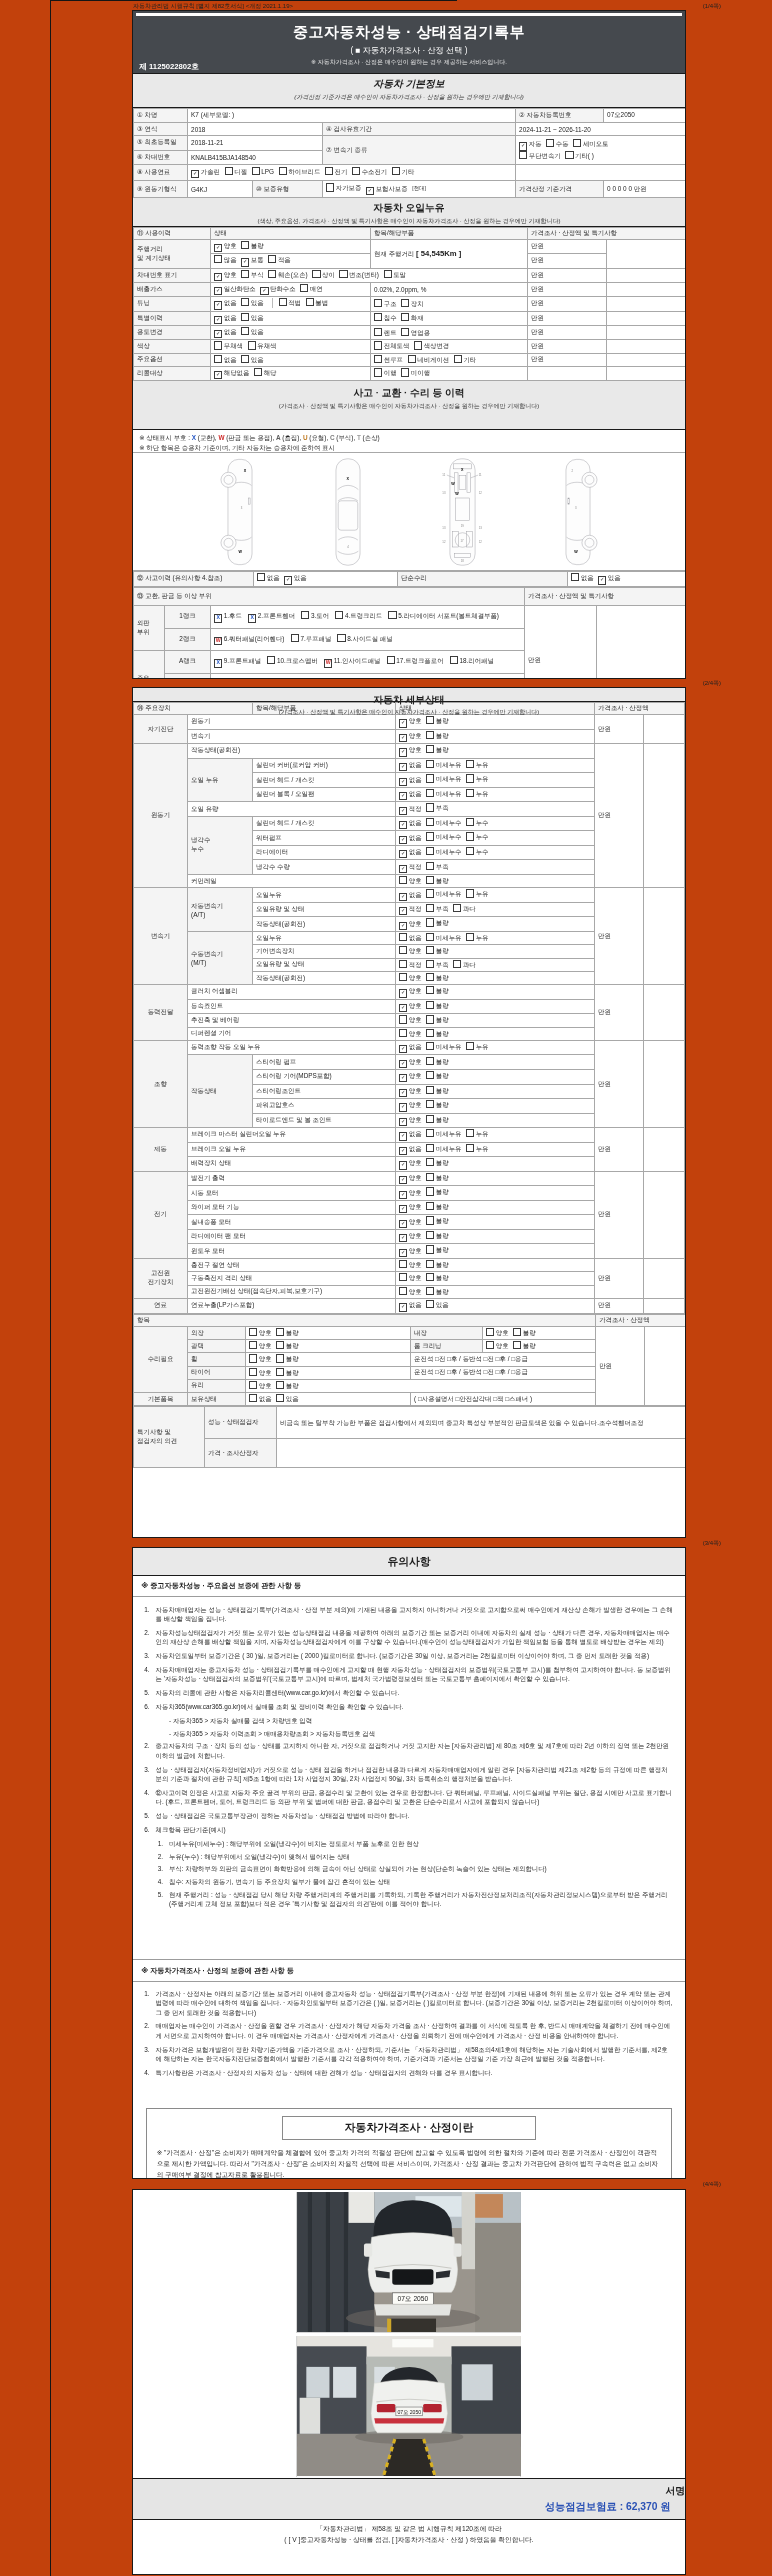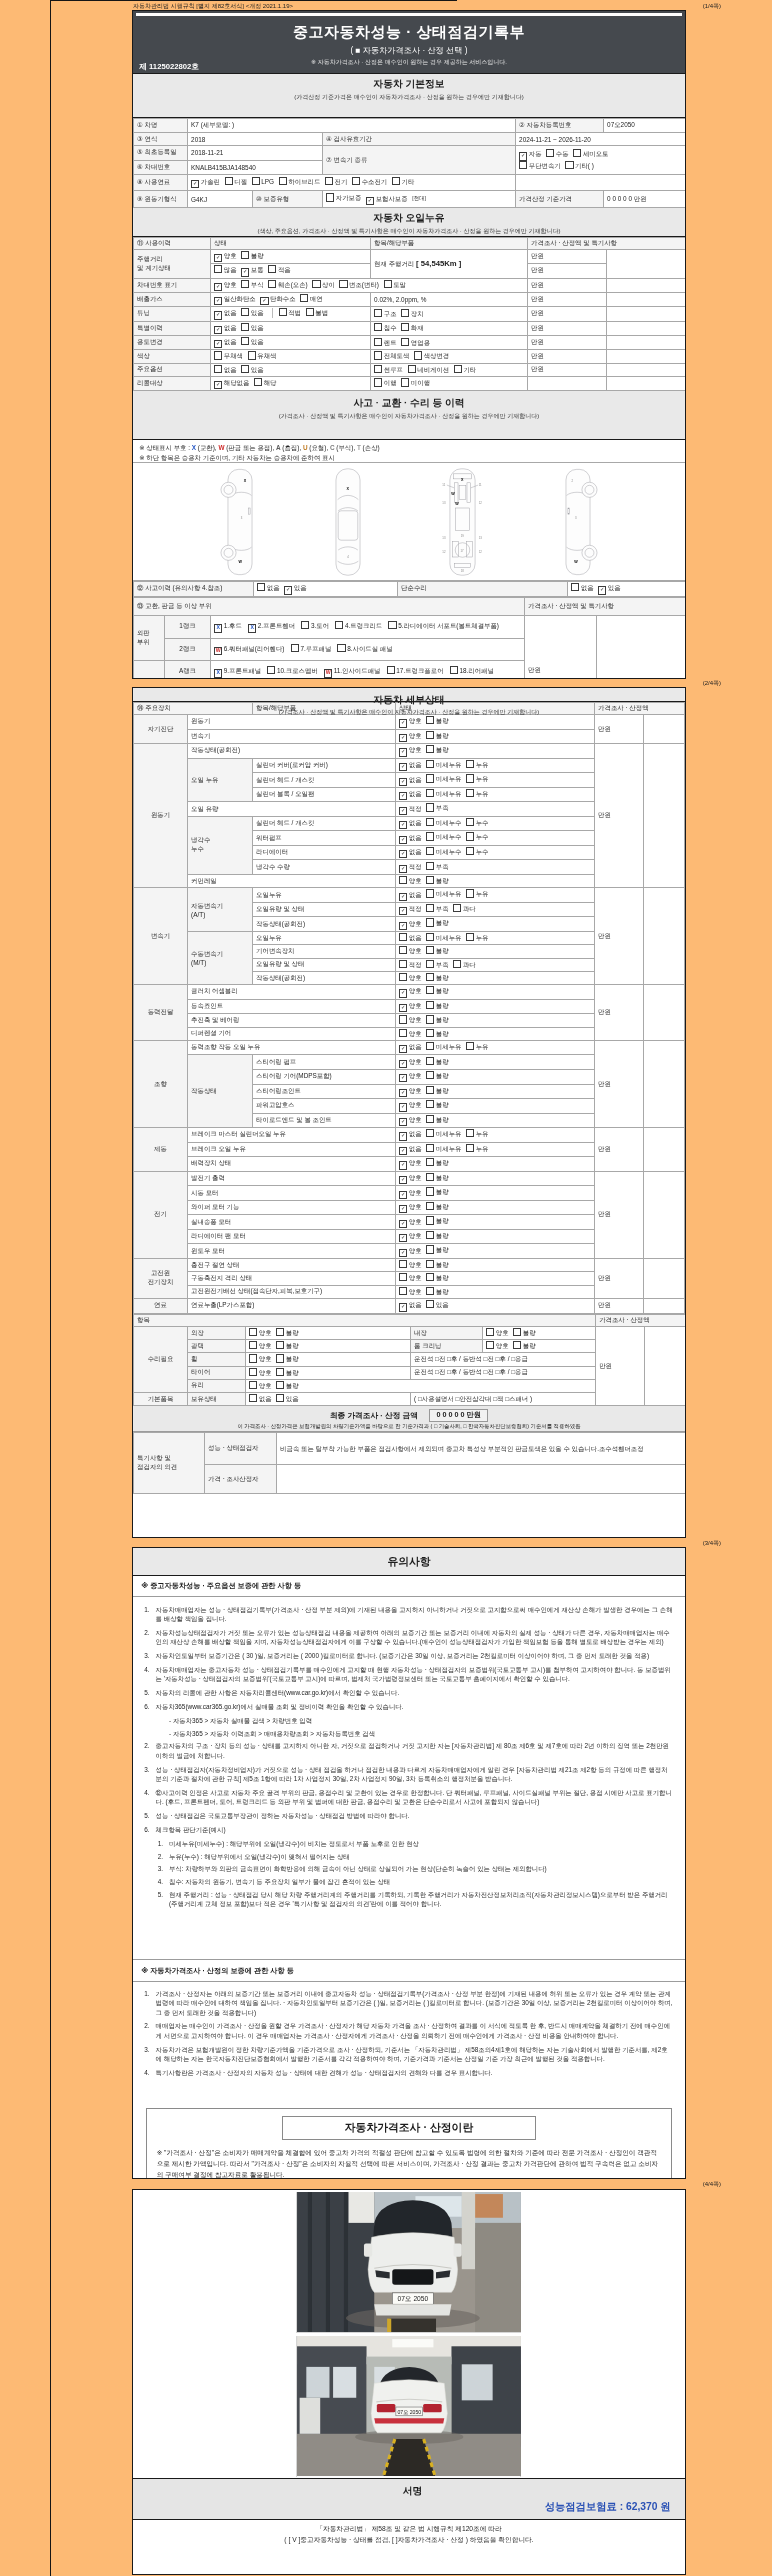--- a/index.html
+++ b/index.html
@@ -1,16 +1,16 @@
 <!DOCTYPE html>
 <html style="font-size:8.2px"><head>
 <meta charset="utf-8">
 <style>
   html,body{margin:0;padding:0;background:#fff;}
-  .page{position:relative;width:773px;height:2576px;background:#fdba74;overflow:hidden;
+  .page{position:relative;width:773px;height:2576px;background:#c2410c;overflow:hidden;
         font-family:"Liberation Sans","DejaVu Sans",sans-serif;color:#1d1d1d;}
   .scan-left{position:absolute;left:50px;top:0;width:1px;height:2576px;background:#151515;}
   .scan-top{position:absolute;left:50px;top:0;width:407px;height:1px;background:#151515;}
   .meta-line{position:absolute;top:1.5px;left:133px;font-size:6px;color:#222;}
   .pageno{position:absolute;font-size:6px;color:#222;right:52px;}
   .pn1{top:1.5px;} .pn2{top:679px;} .pn3{top:1539px;} .pn4{top:2180px;}
 
   .sheet{position:absolute;left:132px;width:554px;border:1px solid #1a1a1a;background:#fff;box-sizing:border-box;overflow:hidden;}
   .sheet1{top:9.8px;height:669px;}
   .sheet2{top:687px;height:851px;}
@@ -74,21 +74,21 @@
   .final-line{font-size:7.7px;font-weight:bold;}
   .final-line .fv{display:inline-block;border:0.5px solid #999;background:#f2f2f2;padding:0.5px 6.2px;margin-left:9.3px;font-size:7.2px;}
   .final-note{font-size:5.4px;margin-top:1.5px;color:#222;}
 
   
   .photo-zone{height:289px;border-bottom:1px solid #1a1a1a;position:relative;box-sizing:border-box;}
   .photo-cell{position:absolute;left:163px;width:225px;border-left:0.5px solid #d5d5d5;border-right:0.5px solid #d5d5d5;box-sizing:border-box;}
   .pc1{top:2.1px;height:141px;border-bottom:0.5px solid #d5d5d5;}
   .pc2{top:146px;height:141px;}
   .sign-band{height:41px;background:#e5e5e5;border-bottom:1px solid #1a1a1a;position:relative;box-sizing:border-box;}
-  .sign-title{text-align:center;font-size:9.8px;font-weight:bold;padding-top:6.2px;margin-left:7px;}
+  .sign-title{text-align:right;font-size:9.8px;font-weight:bold;padding-top:6.2px;margin-left:7px;}
   .sign-fee{position:absolute;right:14.4px;bottom:5.2px;font-size:10.3px;font-weight:bold;color:#2b52b5;}
   .confirm{padding-top:4.1px;text-align:center;font-size:6.7px;line-height:1.6;}
 </style>
 </head>
 <body>
 
 <div class="page">
   <div class="scan-left"></div>
   <div class="scan-top"></div>
   <div class="meta-line">자동차관리법 시행규칙 [별지 제82호서식] &lt;개정 2021.1.19&gt;</div>
@@ -99,21 +99,21 @@
 
   <div class="sheet sheet1">
     <div class="dark-head">
       <div class="stripe"></div>
       <div class="dh-title">중고자동차성능 · 상태점검기록부</div>
       <div class="dh-sub">( ■ 자동차가격조사 · 산정 선택 )</div>
       <div class="dh-note">※ 자동차가격조사 · 산정은 매수인이 원하는 경우 제공하는 서비스입니다.</div>
       <div class="dh-docno">제 1125022802호</div>
     </div>
 
-    <div class="band" style="height:44px;">
+    <div class="band" style="height:34px;font-style:italic;">
       <div class="bt">자동차 기본정보</div>
       <div class="bs">(가격산정 기준가격은 매수인이 자동차가격조사 · 산정을 원하는 경우에만 기재합니다)</div>
     </div>
 
     <table class="t" style="height:90px;">
       <colgroup>
           <col style="width:54px">
           <col style="width:65px">
           <col style="width:70px">
           <col style="width:193px">
@@ -670,27 +670,20 @@
           </tr>
           <tr>
             <td class="lb" style="text-align:center;">기본품목</td>
             <td class="lb">보유상태</td>
             <td><span class="opt"><span class="cb"></span>없음</span><span class="opt"><span class="cb"></span>있음</span></td>
             <td colspan="2">( □사용설명서 □안전삼각대 □잭 □스패너 )</td>
           </tr>
         </tbody>
     </table>
 
-    <div class="final-band">
-      <div class="final-line">
-        <span>최종 가격조사 · 산정 금액</span>
-        <span class="fv">0 0 0 0 0 만원</span>
-      </div>
-      <div class="final-note">이 가격조사 · 산정가격은 보험개발원의 차량기준가액을 바탕으로 한 기준가격과 ( □ 기술사회, □ 한국자동차진단보증협회) 기준서를 적용하였음</div>
-    </div>
 
     <table class="t" style="height:62px;">
       <colgroup>
           <col style="width:71px">
           <col style="width:72px">
           <col style="width:410px">
         </colgroup>
       <tbody>
           <tr>
         <td class="lb" rowspan="2" id="special-label">특기사항 및<br>점검자의 의견</td>

